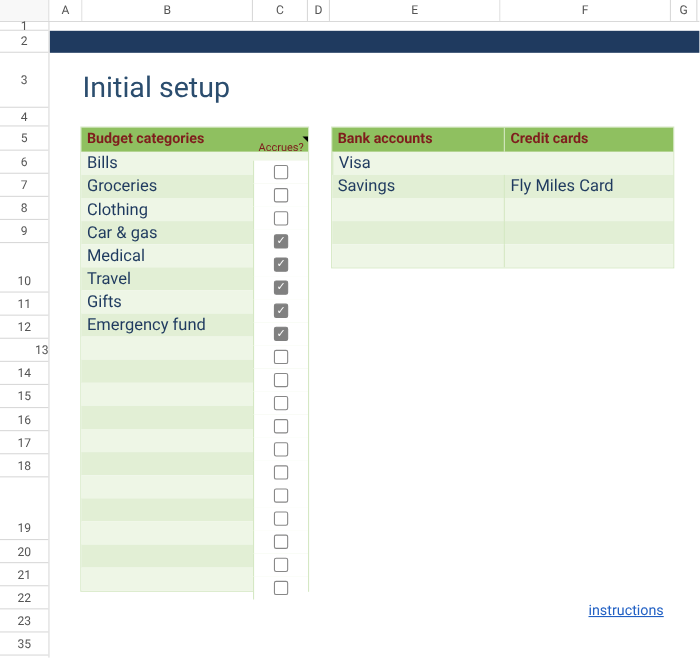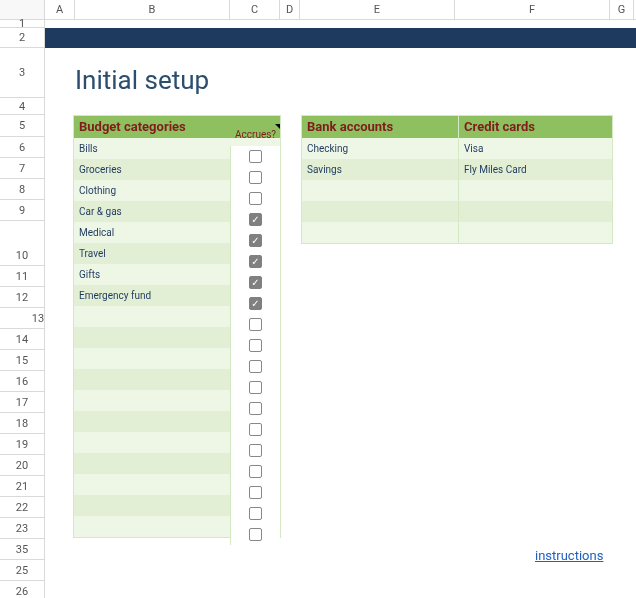--- a/index.html
+++ b/index.html
@@ -140,21 +140,21 @@
   .tbl-row {
     display: flex;
     height: 21px;
     align-items: center;
   }
   .tbl-row:nth-child(even) { background: #e2efd5; }
   .tbl-row:nth-child(odd)  { background: #eef6e6; }
   .tbl-row .cell {
     padding: 0 5px;
     color: #1f3a5f;
-    font-size: 10px;
+    font-size: 15px;
     line-height: 21px;
     height: 21px;
     white-space: nowrap;
   }
   .cell.checkbox-cell {
     display: flex;
     align-items: center;
     justify-content: center;
     background: #fff;
     border-left: 1px solid #d5e8c4;
@@ -223,21 +223,21 @@
     <div class="row" style="height: 21px;">9</div>
     <div class="row" style="height: 21px; margin-top: 24px;">10</div>
     <div class="row" style="height: 21px;">11</div>
     <div class="row" style="height: 21px;">12</div>
     <div class="row" style="height: 21px; padding-left: 32px;">13</div>
     <div class="row" style="height: 21px;">14</div>
     <div class="row" style="height: 21px;">15</div>
     <div class="row" style="height: 21px;">16</div>
     <div class="row" style="height: 21px;">17</div>
     <div class="row" style="height: 21px;">18</div>
-    <div class="row" style="height: 21px;">19</div>
+    <div class="row" style="height: 21px; margin-top: 36px;">19</div>
     <div class="row" style="height: 21px;">20</div>
     <div class="row" style="height: 21px;">21</div>
     <div class="row" style="height: 21px;">22</div>
     <div class="row" style="height: 21px;">23</div>
     <div class="row" style="height: 21px;">35</div>
     <div class="row" style="height: 21px;">25</div>
     <div class="row" style="height: 21px;">26</div>
     <div class="row" style="height: 21px;">27</div>
   </div>
 
@@ -368,21 +368,20 @@
       </div>
   </div>
 
   <div class="bank-table">
     <div class="tbl-header">
       <div class="h-cell w-bank">Bank accounts</div>
       <div class="h-cell w-credit">Credit cards</div>
     </div>
     <div class="tbl-body">
         <div class="tbl-row">
-          <div class="cell w-bank">Checking</div>
           <div class="cell w-credit">Visa</div>
         </div>
         <div class="tbl-row">
           <div class="cell w-bank">Savings</div>
           <div class="cell w-credit">Fly Miles Card</div>
         </div>
         <div class="tbl-row">
           <div class="cell w-bank"></div>
           <div class="cell w-credit"></div>
         </div>

